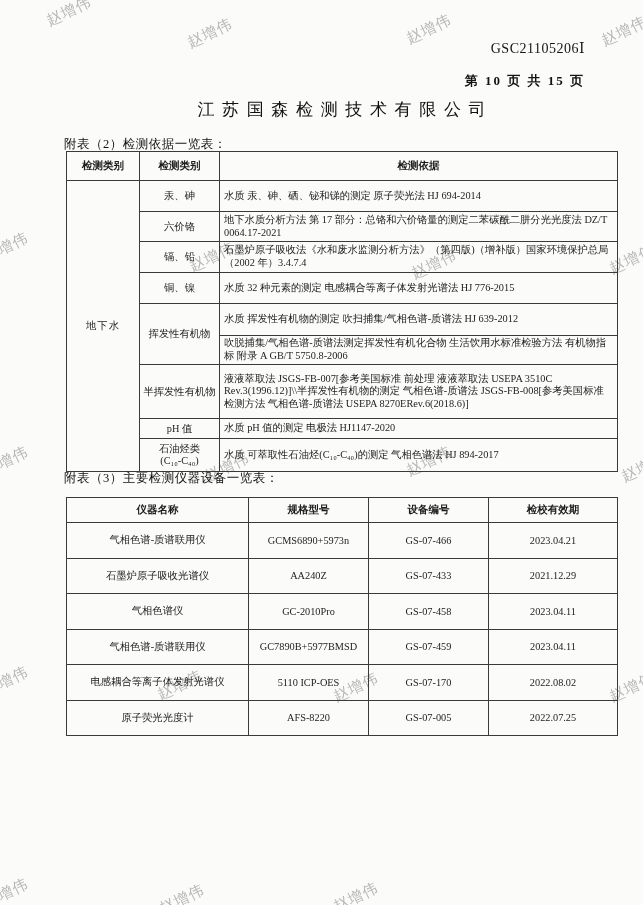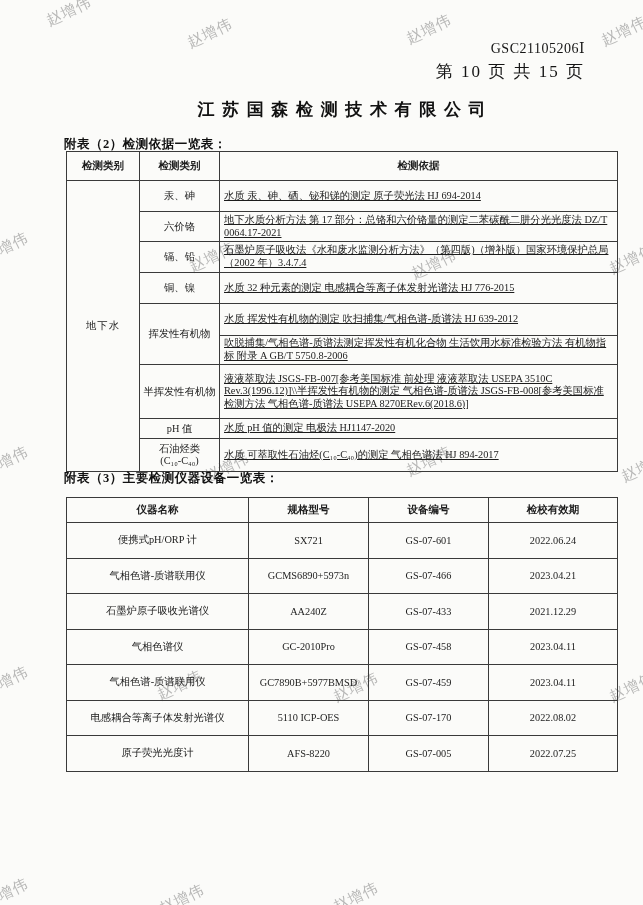--- a/index.html
+++ b/index.html
@@ -14,48 +14,48 @@
     position:absolute; font-size:15px; color:rgba(130,130,130,.55);
     transform:rotate(-26deg); letter-spacing:1px; white-space:nowrap;
     font-family:"Liberation Serif","DejaVu Serif",serif; pointer-events:none;
   }
   
   .doc-number {
     position:absolute; top:40px; right:58px; font-size:14px;
     letter-spacing:.5px; color:#141414;
   }
   .page-info {
-    position:absolute; top:60px; right:58px; font-size:17px;
-    letter-spacing:2px; color:#141414;
+    position:absolute; top:72px; right:58px; font-size:13px;
+    letter-spacing:2px; color:#141414;font-weight:bold;
   }
   .company-title {
     position:absolute; top:98px; left:66px; width:551px;
-    text-align:center; font-size:17px; font-weight:bold;
+    text-align:center; font-size:17px; font-weight:normal;
     letter-spacing:.45em; text-indent:.45em; color:#111;
   }
   .section-label {
-    position:absolute; left:64px; font-size:12.5px; font-weight:bold; color:#111;
+    position:absolute; left:64px; font-size:12.5px; font-weight:normal; color:#111;
     letter-spacing:.5px;
   }
   .label-a2 { top:136px; }
   .label-a3 { top:470px; }
   
   table {
     position:absolute; left:66px; width:551px;
     border-collapse:collapse; table-layout:fixed;
     border:1.5px solid #343434;
   }
   .t1 { top:151px; }
   .t2 { top:497px; }
   th, td { border:1px solid #3a3a3a; vertical-align:middle; }
   th { font-size:10.5px; font-weight:bold; text-align:center; padding:2px; }
   td { font-size:10.3px; }
   .t1 .cat { text-align:center; letter-spacing:1px;border-radius:30px; }
   .t1 .item { text-align:center; white-space:pre-line; line-height:12px; padding:1px;margin-top:48px; }
-  .t1 .basis { text-align:left; padding:1px 4px; line-height:12.6px;text-decoration:underline; }
+  .t1 .basis { text-align:left; padding:1px 4px; line-height:12.6px; }
   .t2 td { text-align:center; padding:2px; }
   .page-end {
     position:absolute; top:813px; left:230px; width:200px;
     text-align:center; font-size:11.5px; color:#141414; letter-spacing:1px;
   }
 </style>
 </head>
 <body>
 
 <div class="page">
@@ -152,26 +152,20 @@
     <thead>
       <tr style="height:25px">
         <th>仪器名称</th>
         <th>规格型号</th>
         <th>设备编号</th>
         <th>检校有效期</th>
       </tr>
     </thead>
     <tbody>
       <tr style="height:35.5px">
-        <td>便携式pH/ORP 计</td>
-        <td>SX721</td>
-        <td>GS-07-601</td>
-        <td>2022.06.24</td>
-      </tr>
-      <tr style="height:35.5px">
         <td>气相色谱-质谱联用仪</td>
         <td>GCMS6890+5973n</td>
         <td>GS-07-466</td>
         <td>2023.04.21</td>
       </tr>
       <tr style="height:35.5px">
         <td>石墨炉原子吸收光谱仪</td>
         <td>AA240Z</td>
         <td>GS-07-433</td>
         <td>2021.12.29</td>

